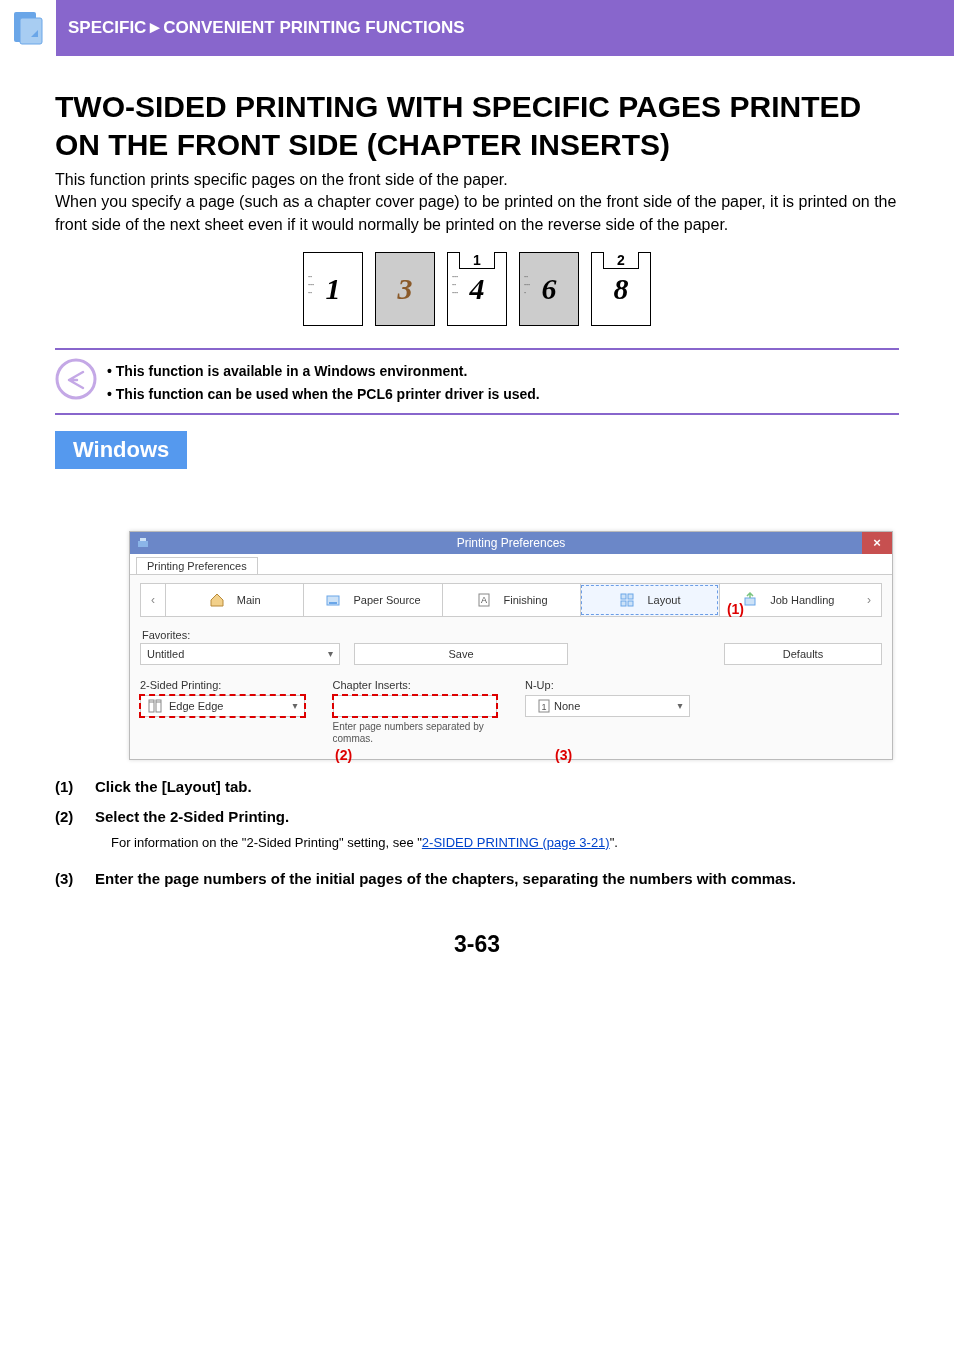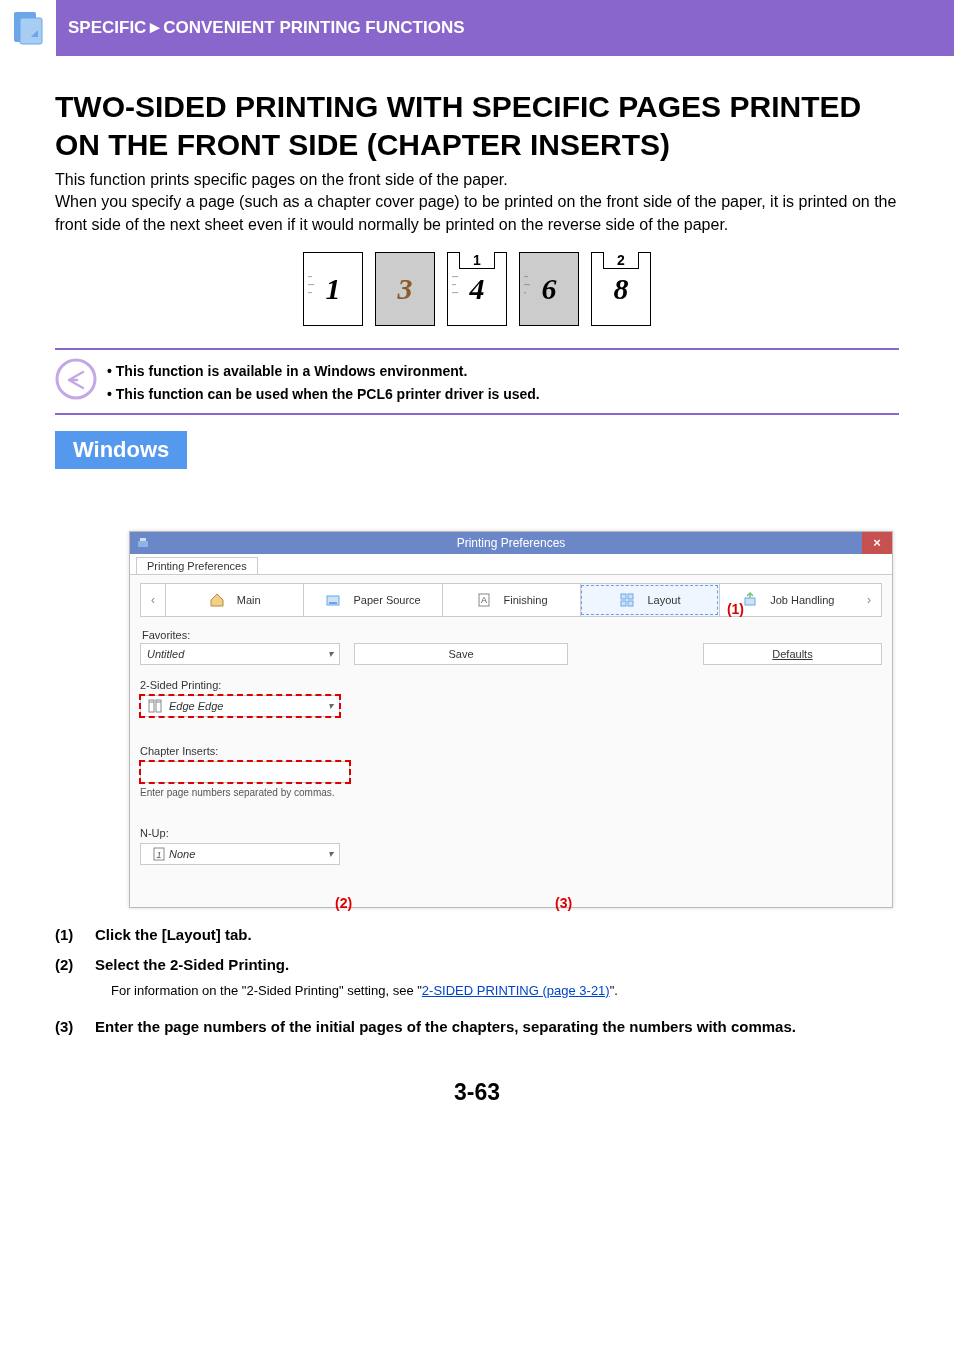--- a/index.html
+++ b/index.html
@@ -203,33 +203,33 @@
   .fav-row { display: flex; align-items: center; gap: 14px; margin-top: 12px; }
   .select-box, .text-box {
     border: 1px solid #ccc;
     background: #fff;
     height: 22px;
     padding: 0 6px;
     display: flex;
     align-items: center;
     font-size: 11px;
   }
-  .select-box { position: relative; font-style: italic; }
+  .select-box { position: relative; }
   .select-box .caret { margin-left: auto; font-size: 10px; color: #666; }
   .btn-flat {
     border: 1px solid #ccc;
     background: #fff;
     height: 22px;
     padding: 0 14px;
     display: inline-flex;
     align-items: center;
     justify-content: center;
     font-size: 11px;
   }
-  .fields-row { display: flex; gap: 28px; margin-top: 14px; flex-direction: column; }
+  .fields-row { display: flex; gap: 28px; margin-top: 14px; }
   .field-col { flex: 1; }
   .field-col .lbl { font-size: 11px; margin-bottom: 4px; display: block; }
   .field-col .hint { font-size: 10px; color: #555; margin-top: 4px; line-height: 1.2; }
   .red-dash { outline: 2px dashed #d00; outline-offset: -1px; }
   .callout {
     position: absolute;
     color: #d00;
     font-size: 14px;
     font-weight: bold;
   }
@@ -386,21 +386,21 @@
         <div class="fav-row" style="align-items:flex-end;">
           <div style="width:200px;">
             <span class="lbl" style="display:block; font-size:11px; margin-bottom:2px; padding-left:2px;">Favorites:</span>
             <div class="select-box" style="width:100%;">
               <span>Untitled</span>
               <span class="caret">▾</span>
             </div>
           </div>
           <div class="btn-flat" style="width:214px;">Save</div>
           <div style="flex:1"></div>
-          <div class="btn-flat" style="width:179px;text-decoration:underline;">Defaults</div>
+          <div class="btn-flat" style="width:158px;">Defaults</div>
         </div>
 
         <div class="fields-row">
           <div class="field-col" style="max-width:200px;">
             <span class="lbl">2-Sided Printing:</span>
             <div class="select-box red-dash">
               <span class="tab-ic" style="margin-right:6px;">
                 <svg width="16" height="16" viewBox="0 0 16 16">
                     <rect x="2" y="2" width="5" height="12" fill="#fff" stroke="#888"></rect>
                     <rect x="9" y="2" width="5" height="12" fill="#fff" stroke="#888"></rect>

